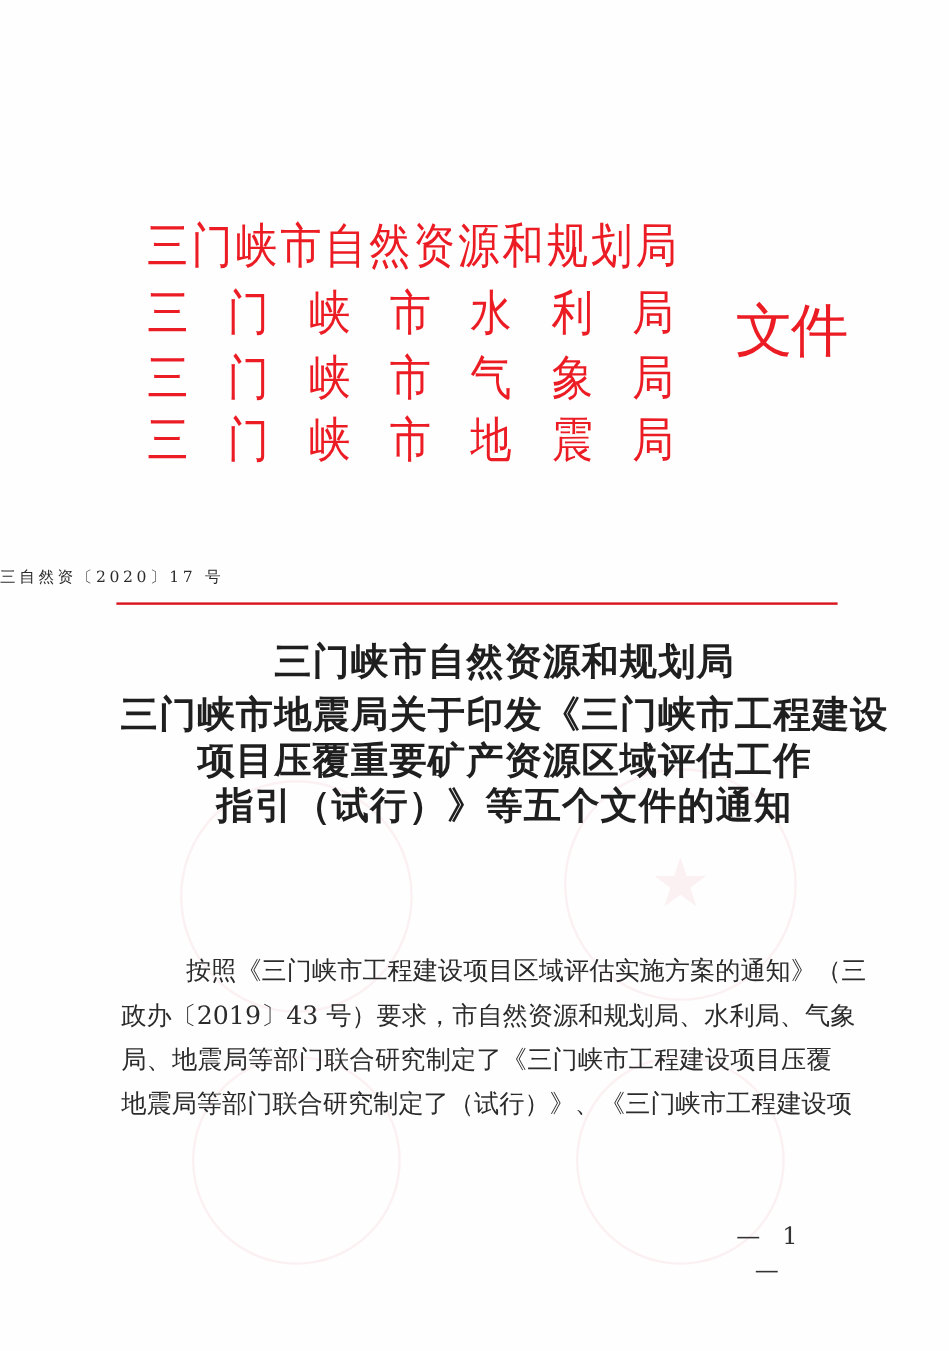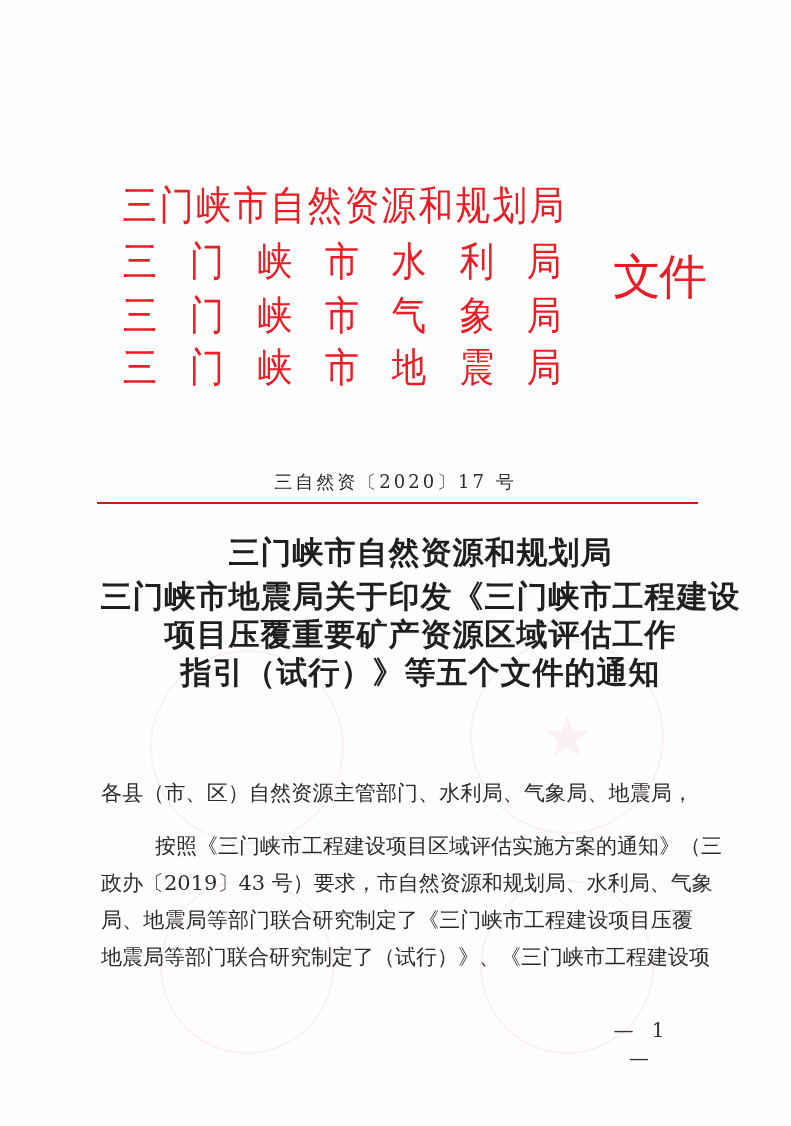--- a/index.html
+++ b/index.html
@@ -78,22 +78,22 @@
       font-family: "DejaVu Serif", "Liberation Serif", serif;
       margin-left: 44px;
     }
 
     
     .doc-number {
       position: absolute;
       left: 0;
       width: 791px;
       top: 470px;
-      text-align: center;
-      font-size: 18px;
+      text-align: left;
+      font-size: 13px;
       line-height: 24px;
       letter-spacing: 3px;
       color: #2a2a2a;
       font-family: "DejaVu Serif", "Liberation Serif", serif;
     }
     .red-rule {
       position: absolute;
       left: 97px;
       top: 502px;
       width: 601px;
@@ -222,21 +222,20 @@
   <div class="red-rule"></div>
 
   <div class="title">
     <div class="title-line">三门峡市自然资源和规划局</div>
     <div class="title-line">三门峡市地震局关于印发《三门峡市工程建设</div>
     <div class="title-line">项目压覆重要矿产资源区域评估工作</div>
     <div class="title-line">指引（试行）》等五个文件的通知</div>
   </div>
 
   <div class="body-text">
-    <div class="body-line justify">各县（市、区）自然资源主管部门、水利局、气象局、地震局，</div>
     <div class="body-line justify indent">按照《三门峡市工程建设项目区域评估实施方案的通知》（三</div>
     <div class="body-line justify">政办〔2019〕43 号）要求，市自然资源和规划局、水利局、气象</div>
     <div class="body-line justify">局、地震局等部门联合研究制定了《三门峡市工程建设项目压覆</div>
     <div class="body-line justify">地震局等部门联合研究制定了（试行）》、《三门峡市工程建设项</div>
   </div>
 
   <div class="page-number">— 1 —</div>
 </div>
 
 </body></html>

